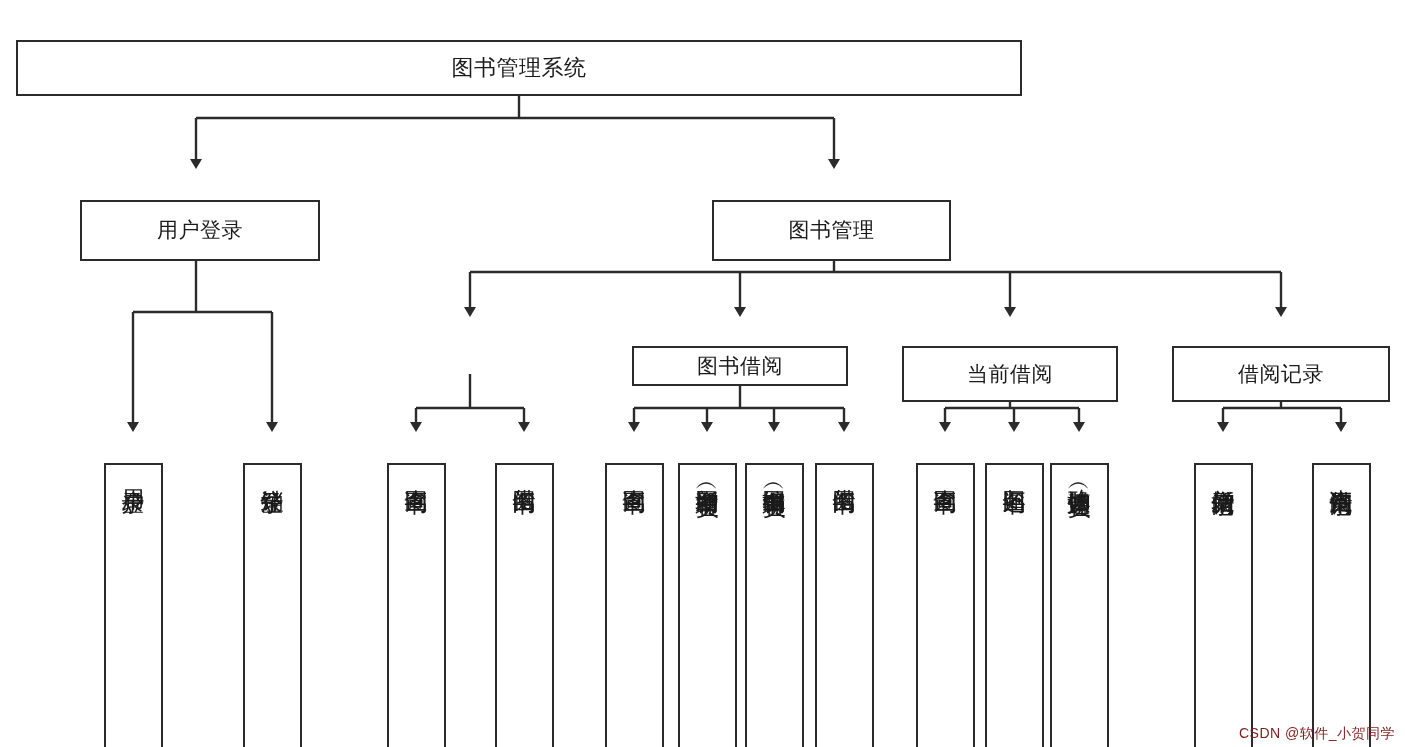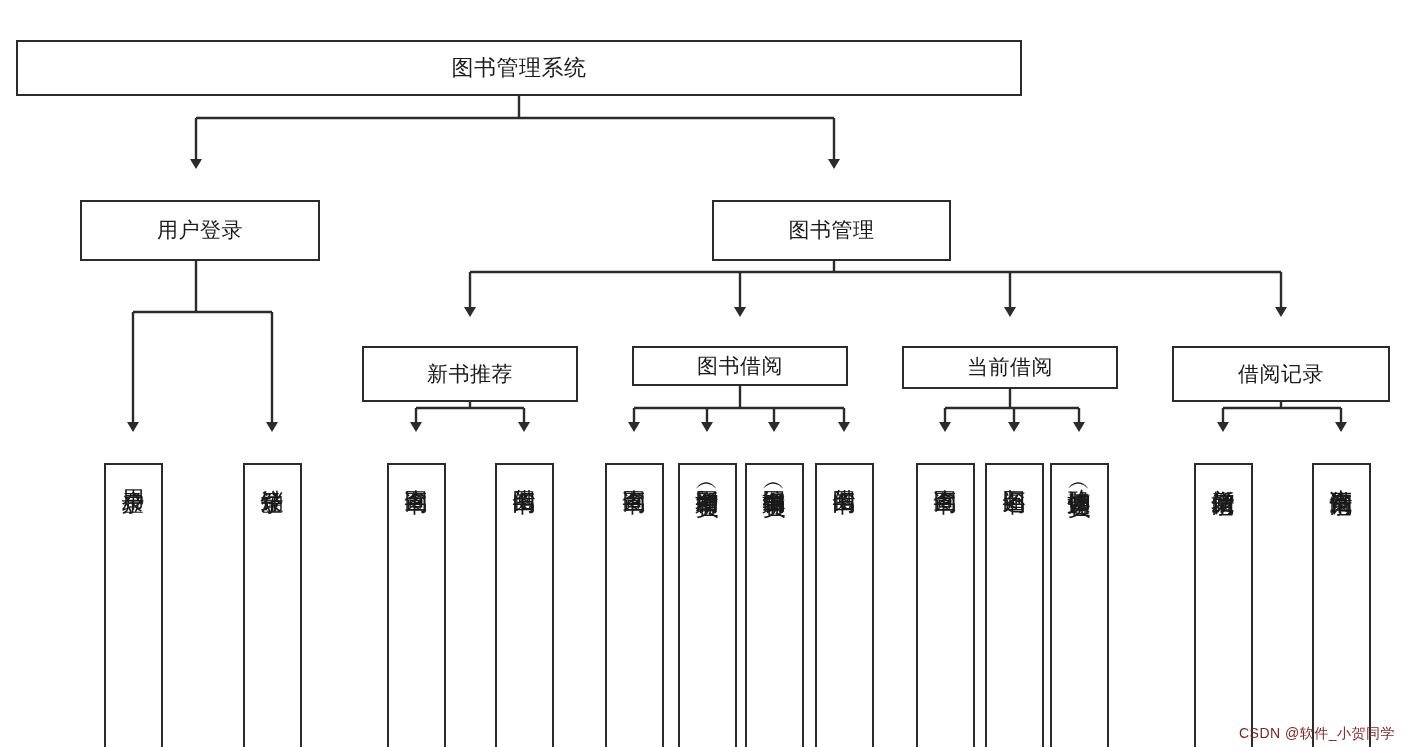--- a/index.html
+++ b/index.html
@@ -133,27 +133,24 @@
     <span class="node-label">图书管理系统</span>
   </div>
 
   <div class="node h" style="left:80px; top:172px; width:240px; height:61px;">
     <span class="node-label">用户登录</span>
   </div>
   <div class="node h" style="left:712px; top:172px; width:239px; height:61px;">
     <span class="node-label">图书管理</span>
   </div>
 
-  <div class="node h" style="left:362px; top:318px; width:216px; height:56px;">
-    <span class="node-label">新书推荐</span>
-  </div>
   <div class="node h" style="left:632px; top:318px; width:216px; height:40px;">
     <span class="node-label">图书借阅</span>
   </div>
-  <div class="node h" style="left:902px; top:318px; width:216px; height:43px;">
+  <div class="node h" style="left:902px; top:318px; width:216px; height:56px;">
     <span class="node-label">当前借阅</span>
   </div>
   <div class="node h" style="left:1172px; top:318px; width:218px; height:56px;">
     <span class="node-label">借阅记录</span>
   </div>
 
   <div class="node leaf" style="left:104px; top:435px; width:59px; height:298px;">
     <span class="node-label">用户登录</span>
   </div>
   <div class="node leaf" style="left:243px; top:435px; width:59px; height:298px;">

